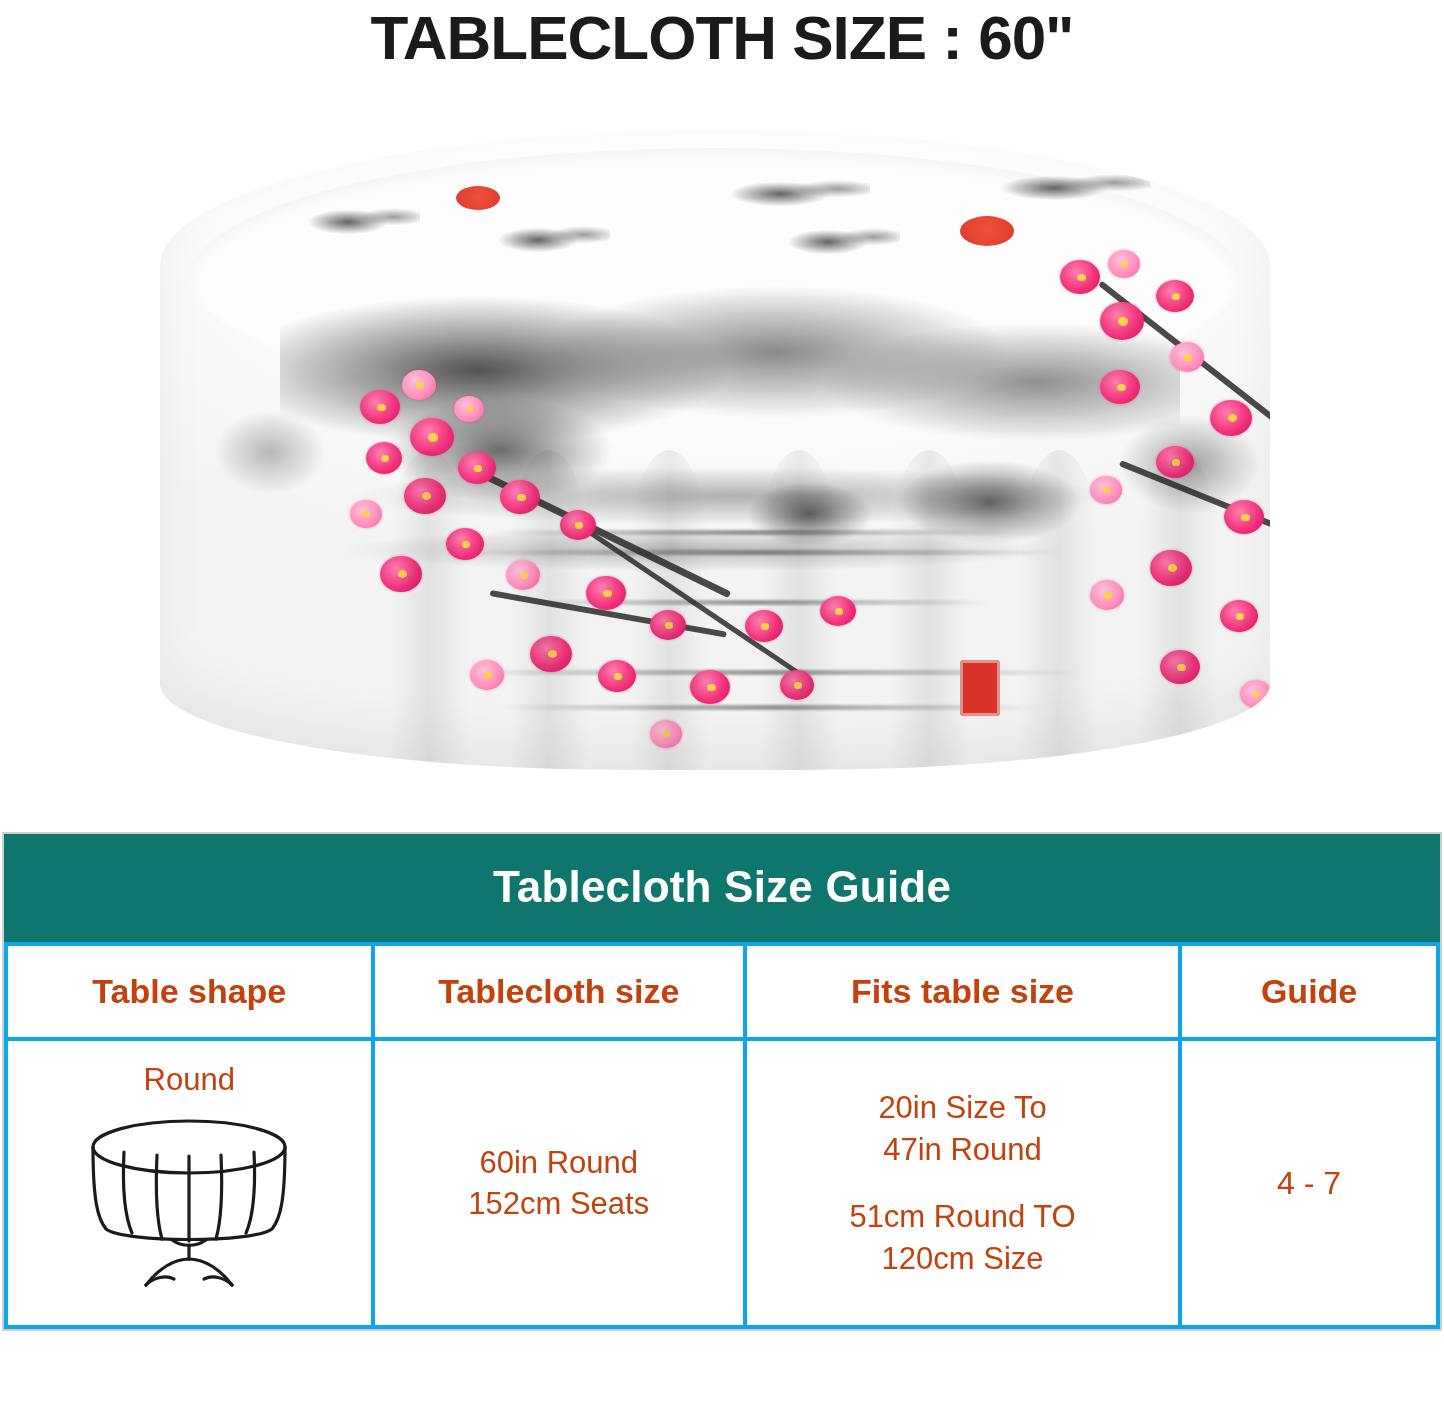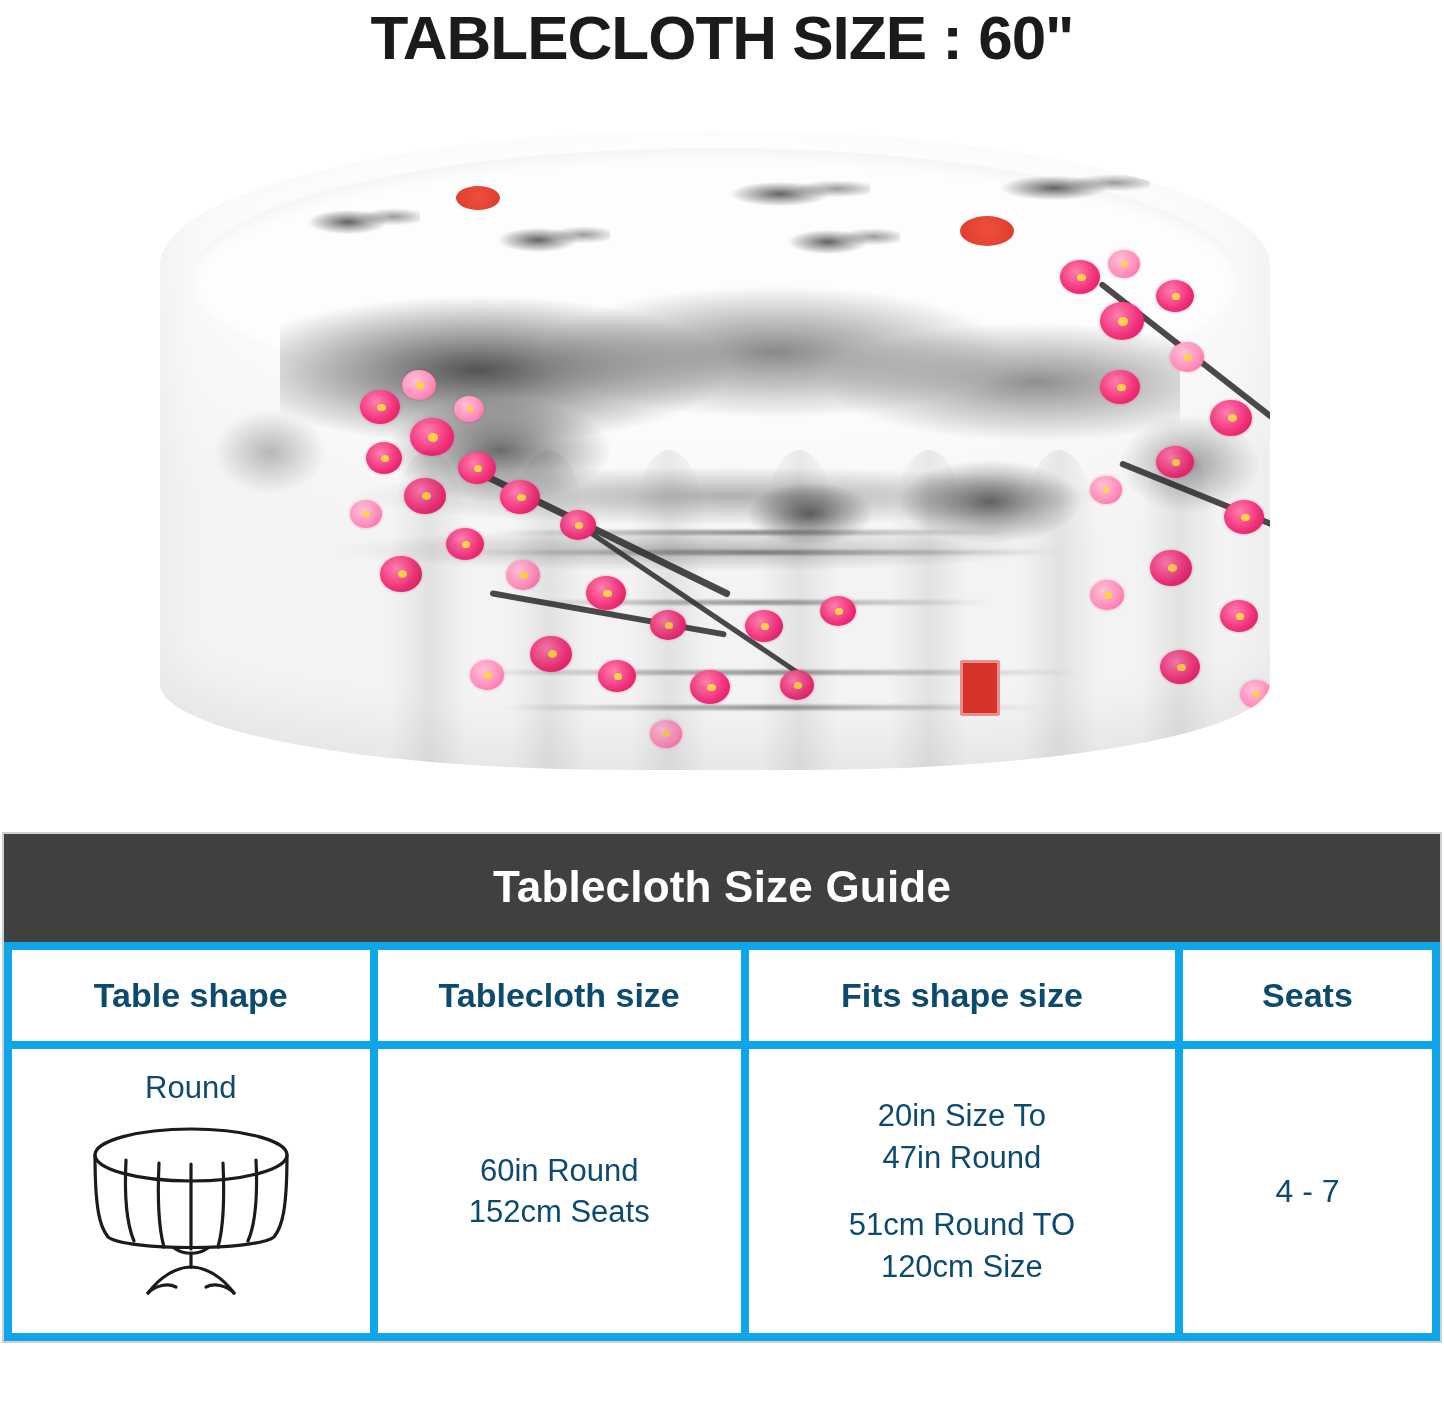--- a/index.html
+++ b/index.html
@@ -152,39 +152,39 @@
   
   .guide {
     position: absolute;
     left: 2px;
     top: 832px;
     width: 1440px;
     border: 2px solid #cfcfcf;
     background: #fff;
   }
   .guide-header {
-    background: #404040;
+    background: #0f766e;
     color: #ffffff;
     text-align: center;
     font-size: 44px;
     font-weight: bold;
     padding: 28px 0 30px;
     letter-spacing: 0.2px;
   }
   table.guide-table {
     width: 100%;
     border-collapse: collapse;
     table-layout: fixed;
   }
   table.guide-table th,
   table.guide-table td {
-    border: 8px solid #0ea5e9;
+    border: 4px solid #0ea5e9;
     text-align: center;
     vertical-align: middle;
-    color: #0c4a6e;
+    color: #c2410c;
   }
   table.guide-table th {
     font-size: 34px;
     font-weight: bold;
     padding: 26px 6px;
   }
   table.guide-table td {
     font-size: 31px;
     padding: 18px 8px;
     line-height: 1.34;
@@ -386,22 +386,22 @@
       <colgroup>
         <col class="col-shape">
           <col class="col-size">
           <col class="col-fits">
           <col class="col-seats">
       </colgroup>
       <thead>
         <tr>
           <th>Table shape</th>
           <th>Tablecloth size</th>
-          <th>Fits shape size</th>
-          <th>Seats</th>
+          <th>Fits table size</th>
+          <th>Guide</th>
         </tr>
       </thead>
       <tbody>
         <tr>
           <td>
             <div class="shape-cell-inner">
               <span class="shape-label">Round</span>
               <span>
                 <svg width="270" height="190" viewBox="0 0 270 190" fill="none" stroke="#1b1b1b" stroke-width="3.2" stroke-linecap="round" stroke-linejoin="round">
                   <ellipse cx="135" cy="40" rx="96" ry="26"></ellipse>

